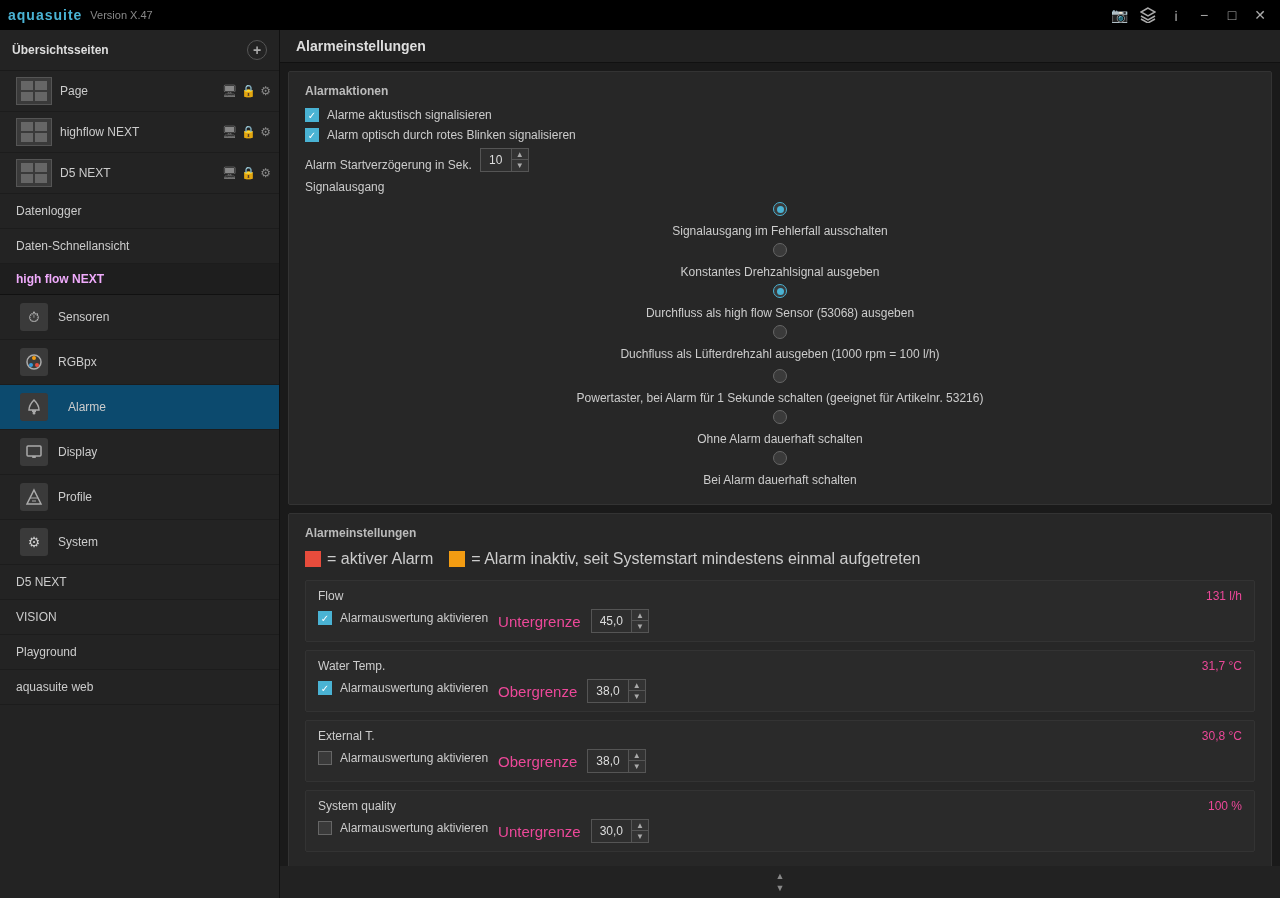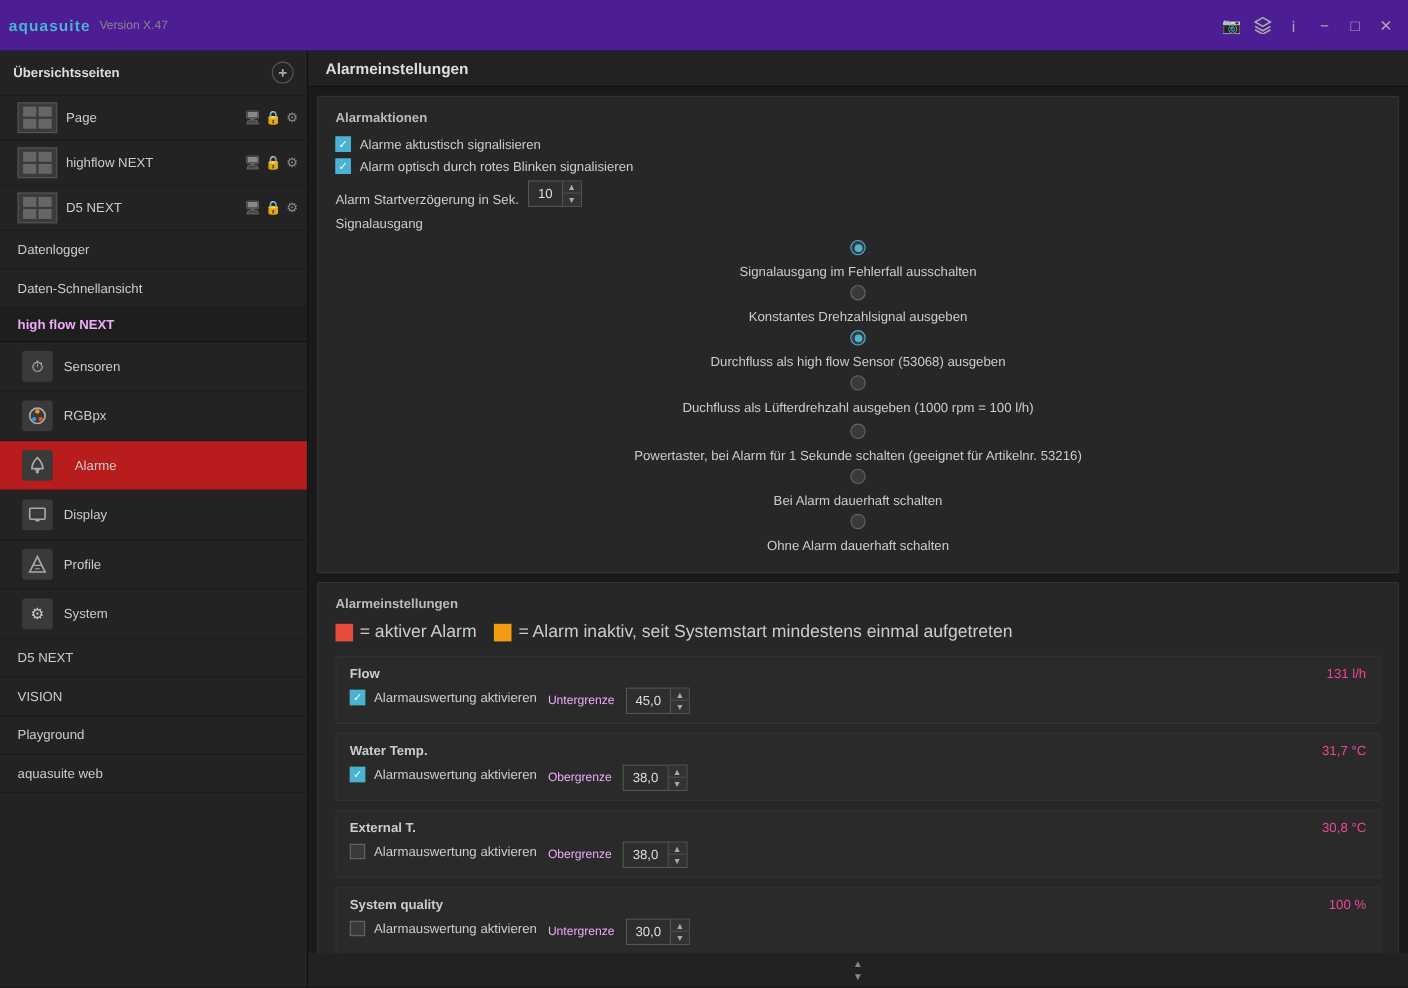--- a/index.html
+++ b/index.html
@@ -10,22 +10,22 @@
       font-size: 12px;
       width: 1280px;
       height: 898px;
       overflow: hidden;
       display: flex;
       flex-direction: column;
     }
 
     
     .title-bar {
-      background: #4c1d95;
-      height: 46px;
+      background: #000000;
+      height: 30px;
       display: flex;
       align-items: center;
       padding: 0 8px;
       flex-shrink: 0;
     }
     .title-bar-logo {
       color: #4ab3d4;
       font-size: 14px;
       font-weight: bold;
       letter-spacing: 1px;
@@ -170,21 +170,21 @@
     }
 
     .sidebar-sub-item {
       display: flex;
       align-items: center;
       padding: 8px 8px 8px 20px;
       cursor: pointer;
       border-bottom: 1px solid #1c1c1c;
       gap: 10px;
     }
-    .sidebar-sub-item.active { background: #b91c1c; gap: 20px; }
+    .sidebar-sub-item.active { background: #0c4a6e; gap: 20px; }
 
     .sub-item-icon {
       width: 28px;
       height: 28px;
       background: #3a3a3a;
       border-radius: 3px;
       display: flex;
       align-items: center;
       justify-content: center;
       font-size: 14px;
@@ -387,34 +387,34 @@
     }
     .alarm-row-title {
       display: flex;
       align-items: center;
       justify-content: space-between;
       margin-bottom: 6px;
     }
     .alarm-row-name {
       font-size: 12px;
       color: #ccc;
-      font-weight: bold;
+      font-weight: normal;
     }
     .alarm-row-value {
       font-size: 12px;
       color: #ec4899;
     }
     .alarm-row-controls {
       display: flex;
       align-items: center;
       gap: 10px;
     }
     .alarm-limit-label {
-      font-size: 11px;
-      color: #f0abfc;
+      font-size: 15px;
+      color: #ec4899;
     }
 
     
     .content-scroll::-webkit-scrollbar { width: 8px; }
     .content-scroll::-webkit-scrollbar-track { background: #1a1a1a; }
     .content-scroll::-webkit-scrollbar-thumb { background: #444; }
 
     .sidebar::-webkit-scrollbar { width: 6px; }
     .sidebar::-webkit-scrollbar-track { background: #1a1a1a; }
     .sidebar::-webkit-scrollbar-thumb { background: #444; }
@@ -637,25 +637,25 @@
           </div>
         </div>
 
         <div style="margin-top: 8px;" class="radio-group">
           <div class="radio-row">
             <div class="radio"></div>
             <span class="radio-label">Powertaster, bei Alarm für 1 Sekunde schalten (geeignet für Artikelnr. 53216)</span>
           </div>
           <div class="radio-row">
             <div class="radio"></div>
-            <span class="radio-label">Bei Alarm dauerhaft schalten</span>
+            <span class="radio-label">Ohne Alarm dauerhaft schalten</span>
           </div>
           <div class="radio-row">
             <div class="radio"></div>
-            <span class="radio-label">Ohne Alarm dauerhaft schalten</span>
+            <span class="radio-label">Bei Alarm dauerhaft schalten</span>
           </div>
         </div>
       </div>
 
       <div class="card">
         <div class="card-title">Alarmeinstellungen</div>
 
         <div class="alarm-legend">
           <div class="alarm-legend-item">
             <div class="legend-dot-red"></div>

